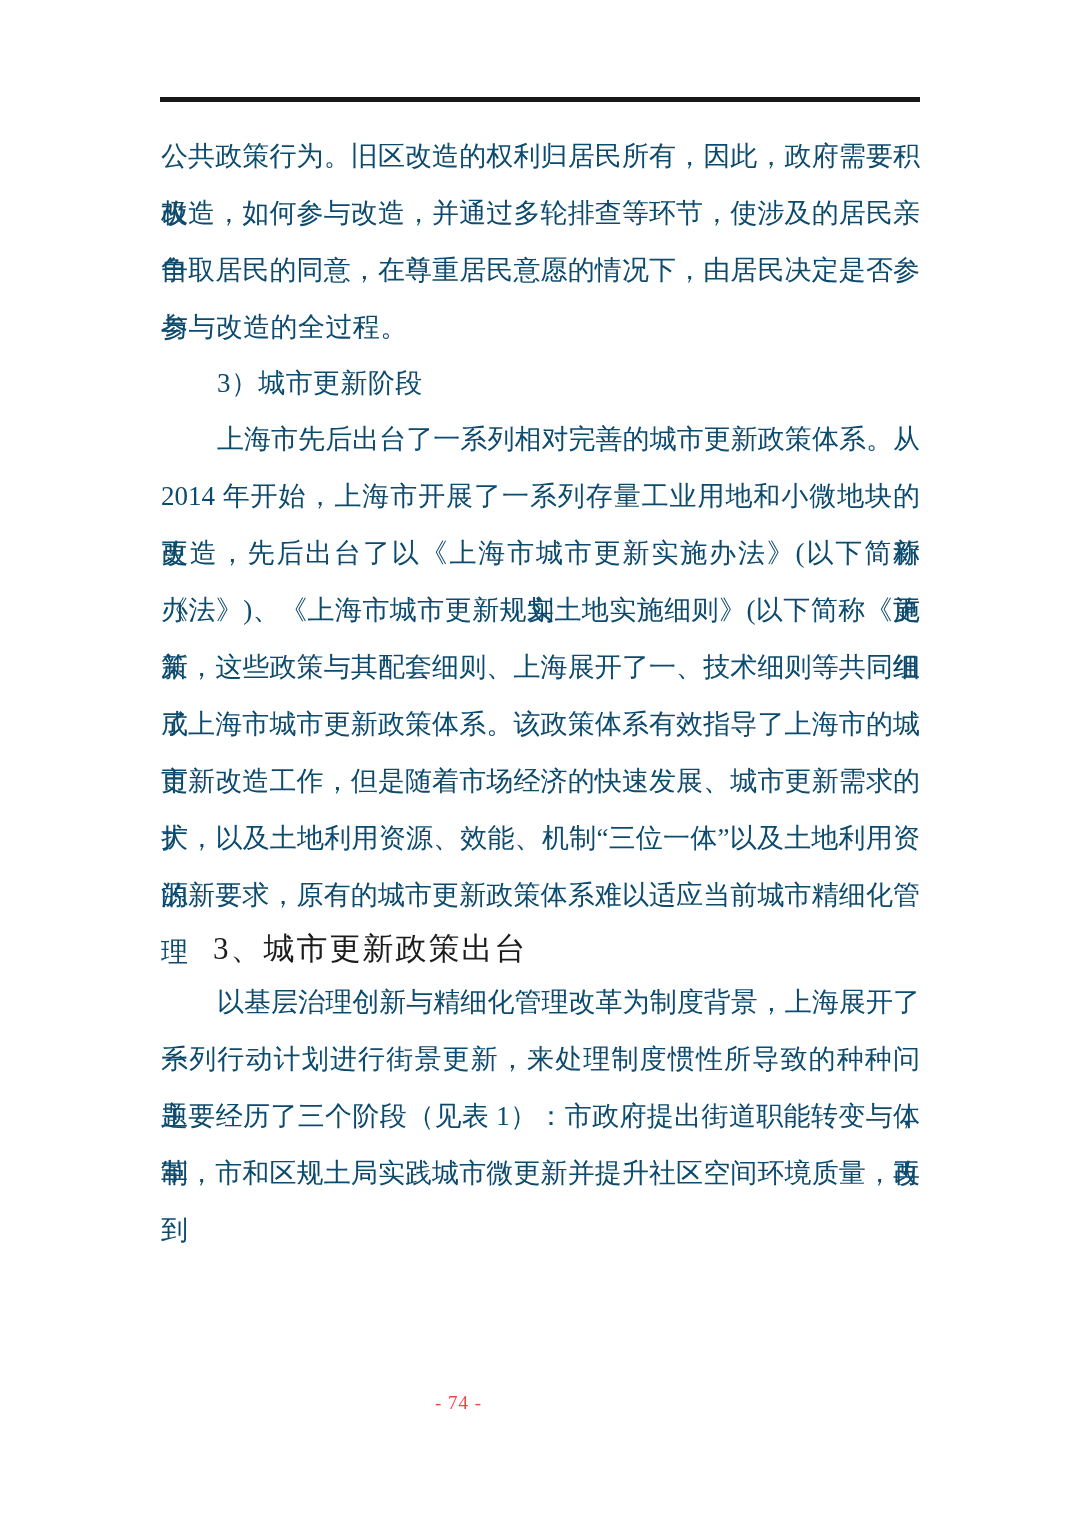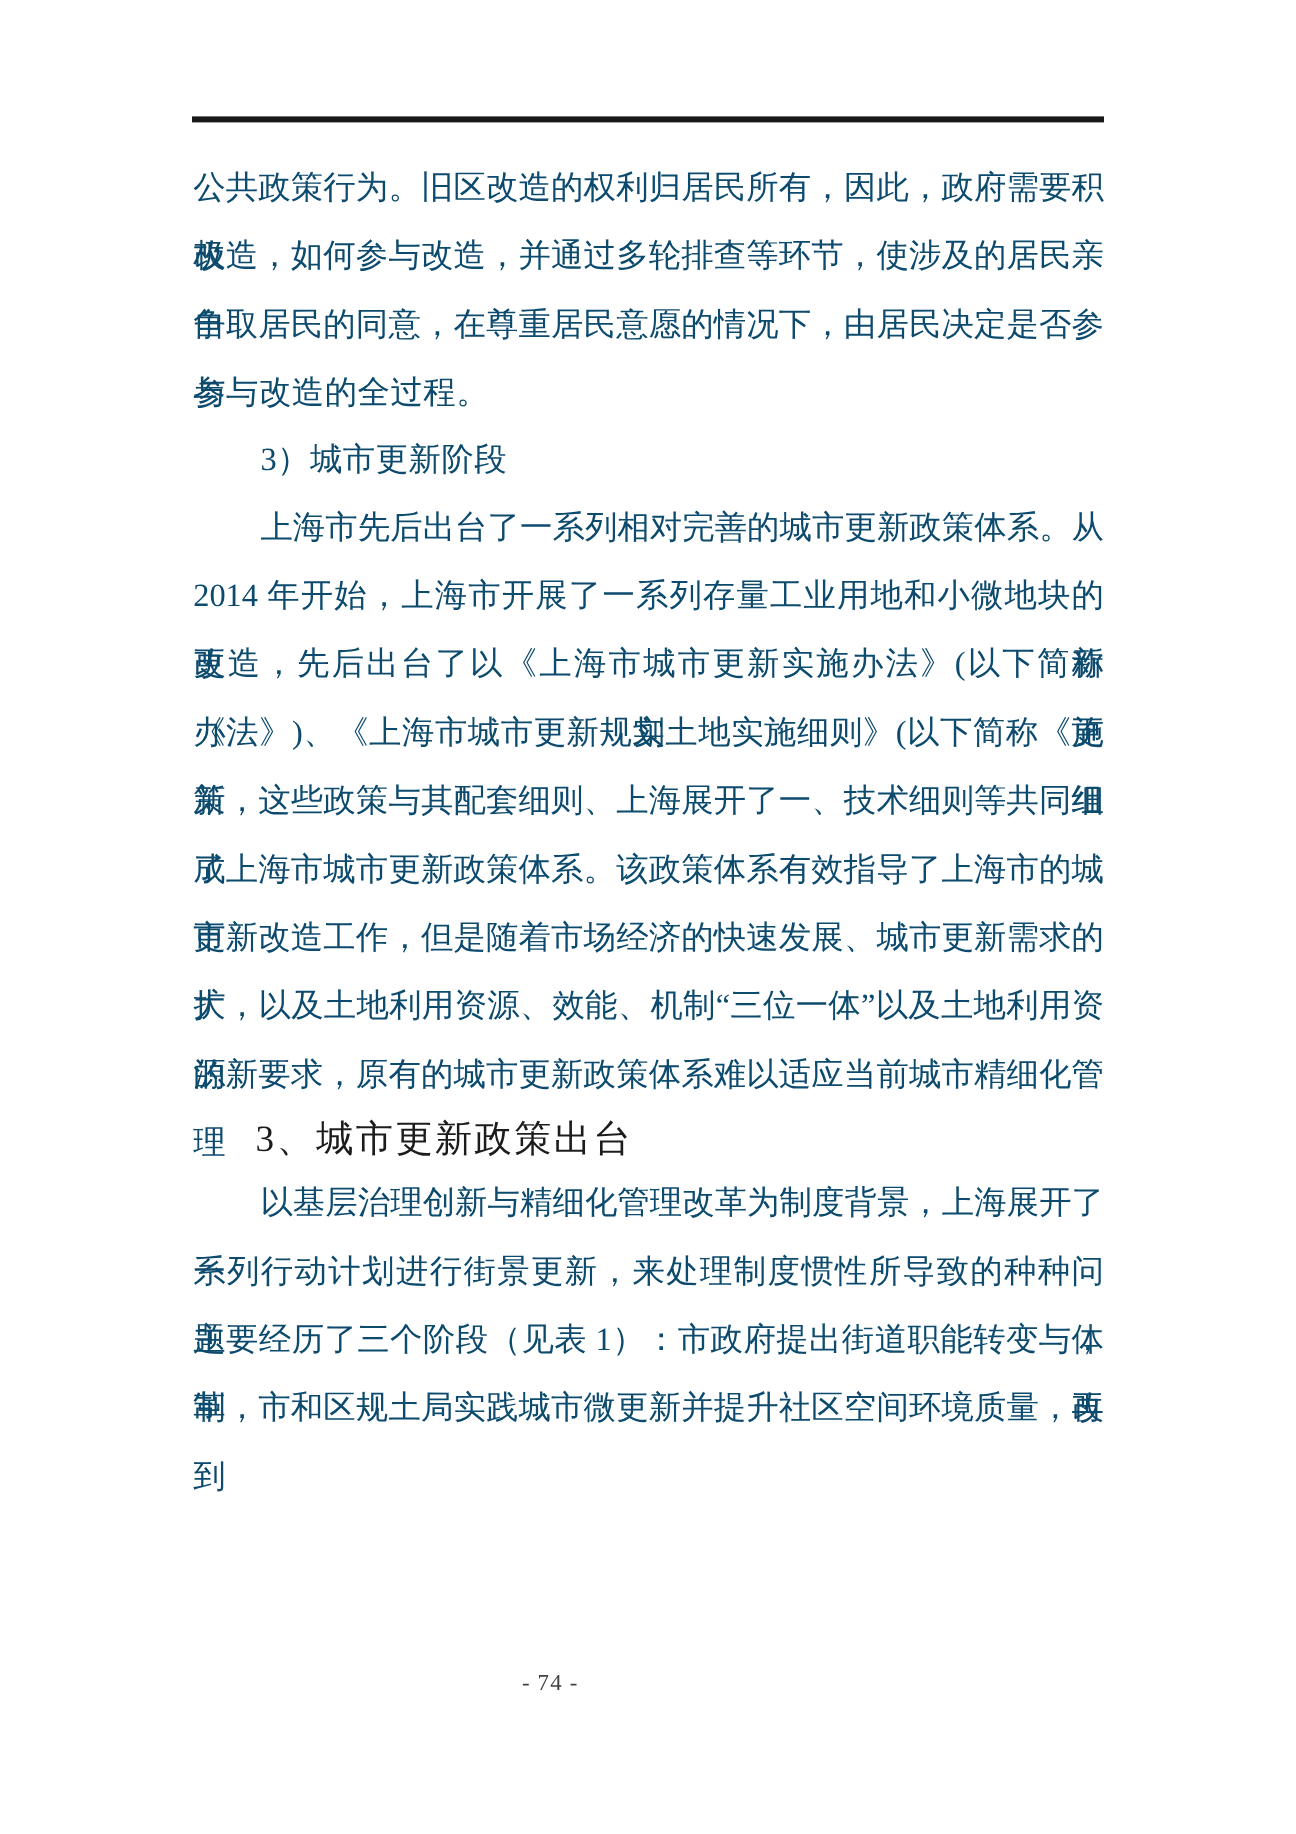--- a/index.html
+++ b/index.html
@@ -59,21 +59,21 @@
     text-indent: 52px;
     letter-spacing: 2px;
   }
   .footer {
     position: absolute;
     left: 0;
     top: 1392px;
     width: 917px;
     text-align: center;
     font-size: 19px;
-    color: #404040;
+    color: #ef4444;
     letter-spacing: 1px;
   }
 </style>
 </head>
 <body>
 
 <div class="page">
   <div class="header-rule"></div>
   <main class="content" id="content">
       <div class="block body">

